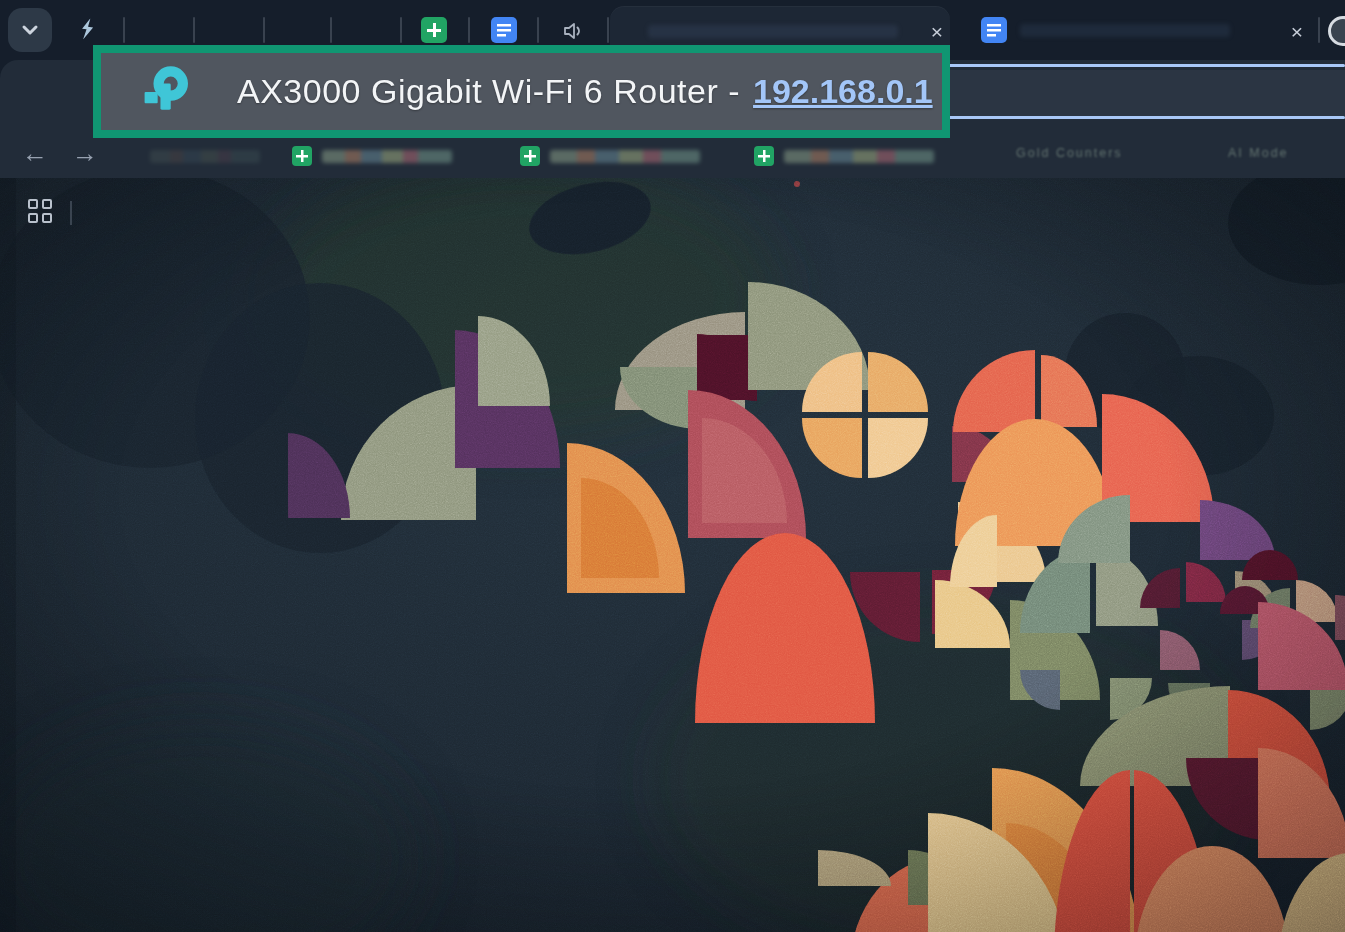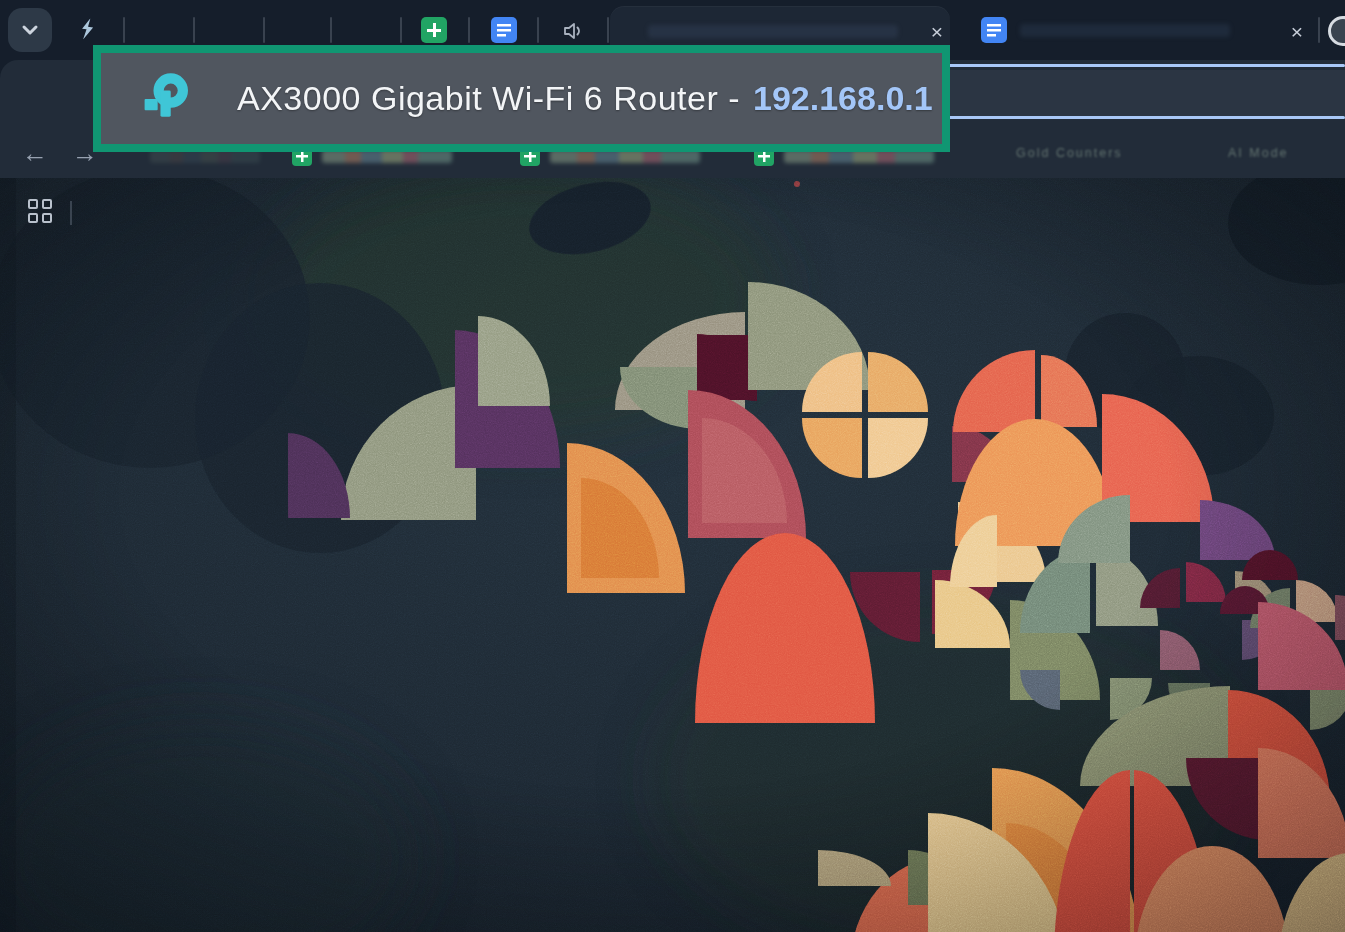--- a/index.html
+++ b/index.html
@@ -53,28 +53,28 @@
     background:
       linear-gradient(#fff,#fff) 4px 9px/12px 2.5px no-repeat,
       linear-gradient(#fff,#fff) 8.75px 4px/2.5px 12px no-repeat,
       #21a464;z-index:4;cursor:pointer;}
   .bm-streak{top:150px;height:13px;border-radius:3px;filter:blur(2px);opacity:.75;z-index:4;
     background:linear-gradient(90deg,#6d7f72 0 18%,#8a6a5a 18% 30%,#55707e 30% 46%,#7d8a6e 46% 62%,#8a5a66 62% 74%,#5d7a74 74% 100%);}
   .bm-faint-label{top:146px;height:16px;font-size:12.5px;letter-spacing:2px;z-index:4;
     color:rgba(152,173,156,.55);filter:blur(1.1px);white-space:nowrap;cursor:pointer;}
 
   
-  #tooltip{left:93px;top:45px;width:857px;height:107px;box-sizing:border-box;
+  #tooltip{left:93px;top:45px;width:857px;height:93px;box-sizing:border-box;
     border:8px solid #109672;background:#50565f;z-index:20;
     display:flex;align-items:center;padding-left:38px;}
   #tooltip .logo{width:56px;height:56px;flex:0 0 auto;margin-right:42px;}
   #tooltip .t-title{font-size:34px;color:#f3f5f7;font-weight:500;letter-spacing:.5px;
     text-shadow:0 1px 2px rgba(0,0,0,.35);white-space:nowrap;}
   #tooltip .t-ip{font-size:34px;font-weight:700;color:#a3c6f8;margin-left:13px;
-    text-shadow:0 1px 2px rgba(0,0,0,.35);white-space:nowrap;}
+    text-shadow:0 1px 2px rgba(0,0,0,.35);white-space:nowrap;text-decoration:underline;}
 
   
   #wallpaper{left:0;top:178px;width:1345px;height:754px;z-index:1;}
 </style>
 </head>
 <body>
 
 <svg id="wallpaper" class="abs" viewBox="0 0 1345 754" preserveAspectRatio="none" xmlns="http://www.w3.org/2000/svg">
   <defs>
     <path id="q" d="M0,0 L0,-100 A100,100 0 0 1 100,0 Z"></path>

